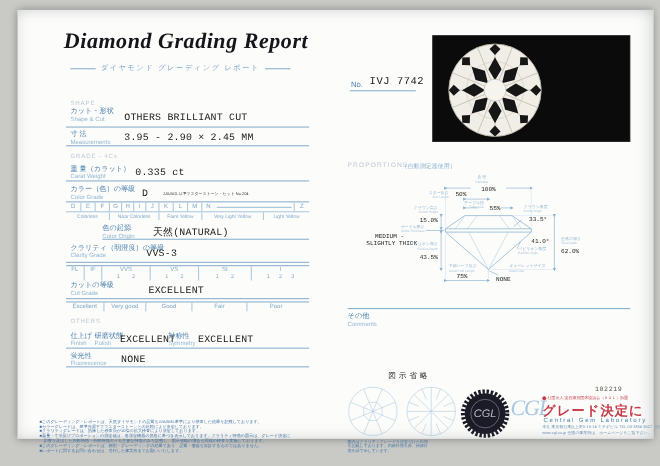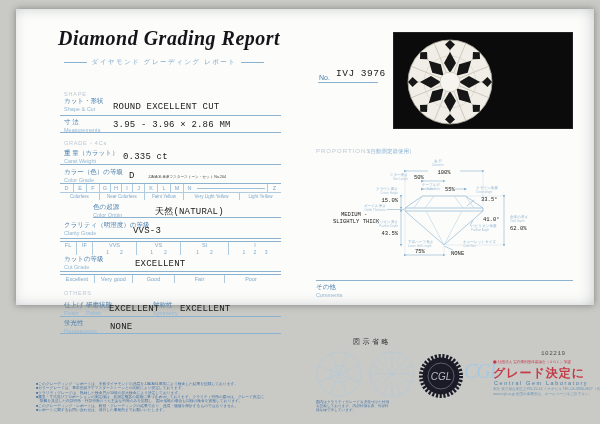--- a/index.html
+++ b/index.html
@@ -1,18 +1,18 @@
 <!DOCTYPE html>
 <html><head>
 <meta charset="utf-8">
 <style>
 *{margin:0;padding:0;box-sizing:border-box}
 html,body{width:600px;height:424px;overflow:hidden}
 body{background:#c9c9c6;font-family:"Liberation Sans",sans-serif;position:relative}
-.paper{position:absolute;left:16px;top:9px;width:578px;height:296px;background:#fcfcfa;box-shadow:0 0 7px rgba(40,40,40,.45)}
+.paper{position:absolute;left:16px;top:9px;width:578px;height:390px;background:#fcfcfa;box-shadow:0 0 7px rgba(40,40,40,.45)}
 .paper::after{content:'';position:absolute;inset:0;pointer-events:none;
  box-shadow:inset -10px 0 14px -8px rgba(110,120,130,.30),inset 0 10px 12px -8px rgba(120,130,140,.22),inset 8px -10px 14px -10px rgba(110,120,130,.25)}
 .abs{position:absolute}
 .title{position:absolute;left:42px;top:18px;font-family:"Liberation Serif",serif;font-style:italic;font-weight:bold;font-size:20px;color:#14141a;letter-spacing:.5px;white-space:nowrap}
 .subrow{position:absolute;left:48px;top:49px;width:200px;display:flex;align-items:center;gap:5px}
 .subrow .ln{flex:1;height:1px;background:#8ab2d2}
 .subtitle{font-size:6.5px;color:#79a6cb;letter-spacing:1.5px;white-space:nowrap}
 .sec{position:absolute;font-size:5.5px;color:#bcc7d3;letter-spacing:.8px;white-space:nowrap}
 .lbl{position:absolute;white-space:nowrap}
 .f-jp{font-size:6.5px;color:#4a80b0;white-space:nowrap}
@@ -71,28 +71,28 @@
       <span class="subtitle">ダイヤモンド グレーディング レポート</span>
       <span class="ln"></span>
     </div>
 
     <div class="sec" style="left:48px;top:82px">SHAPE</div>
 
     <div class="lbl" style="left:48px;top:88px">
       <div class="f-jp">カット・形状</div>
       <div class="f-en">Shape &amp; Cut</div>
     </div>
-    <div class="f-val" style="left:97px;top:93px">ROUND EXCELLENT CUT</div>
+    <div class="f-val" style="left:97px;top:93px">OTHERS BRILLIANT CUT</div>
     <div class="hline" style="left:44px;top:106px;width:221px"></div>
 
     <div class="lbl" style="left:48px;top:109px">
       <div class="f-jp">寸 法</div>
       <div class="f-en">Measurements</div>
     </div>
-    <div class="f-val" style="left:97px;top:111px">3.95 - 3.96 × 2.86 MM</div>
+    <div class="f-val" style="left:97px;top:111px">3.95 - 2.90 × 2.45 MM</div>
     <div class="hline" style="left:44px;top:123px;width:221px"></div>
 
     <div class="sec" style="left:48px;top:131px">GRADE - 4Cs</div>
 
     <div class="lbl" style="left:48px;top:140px">
       <div class="f-jp">重 量（カラット）</div>
       <div class="f-en">Carat Weight</div>
     </div>
     <div class="f-val" style="left:107px;top:143px">0.335 ct</div>
     <div class="hline" style="left:44px;top:155px;width:221px"></div>
@@ -126,21 +126,21 @@
         <span class="cs-g" style="width:39px">Faint Yellow</span>
         <span class="cs-g" style="width:56px">Very Light Yellow</span>
         <span class="cs-g" style="width:42px">Light Yellow</span>
       </div>
     </div>
 
     <div class="lbl" style="left:77px;top:194px">
       <div class="f-jp">色の起源</div>
       <div class="f-en">Color Origin</div>
     </div>
-    <div class="f-val" style="left:139px;top:196px">天然(NATURAL)</div>
+    <div class="f-val" style="left:123px;top:196px">天然(NATURAL)</div>
     <div class="hline" style="left:77px;top:208px;width:188px"></div>
 
     <div class="lbl" style="left:48px;top:212px">
       <div class="f-jp">クラリティ（明澄度）の等級</div>
       <div class="f-en">Clarity Grade</div>
     </div>
     <div class="f-val" style="left:117px;top:217px">VVS-3</div>
     <div class="hline" style="left:44px;top:229px;width:221px"></div>
 
     <div class="scale" style="left:44px;top:232px;width:221px">
@@ -221,21 +221,21 @@
       <div>■重量・寸法及びプロポーションの測定値は、各測定機器の規格に基づき表示しております。クラリティ特徴の図示は、グレード決定に</div>
       <div>　影響を及ぼした内部特徴・外部特徴のうち主要な特徴のみを記載し、図示省略の場合も同様の検査を実施しております。</div>
       <div>■このグレーディング・レポートは、鑑別・グレーディングの結果であり、品質・価値を保証するものではありません。</div>
       <div>■レポートに関するお問い合わせは、発行した事業所までお願いいたします。</div>
     </div>
   </div>
 
   <div>
 
     <div class="no-label">No.</div>
-    <div class="no-value">IVJ 3976</div>
+    <div class="no-value">IVJ 7742</div>
     <div class="hline" style="left:302px;top:73px;width:60px"></div>
 
     <svg class="abs" style="left:377px;top:23px" width="180" height="97" viewBox="0 0 180 97">
       <rect x="0" y="0" width="180" height="97" fill="#0b0b0b"></rect>
       <rect x="0" y="0" width="180" height="97" fill="none" stroke="#2a2a2a" stroke-width="1.5"></rect>
       <circle cx="57" cy="50" r="42" fill="#f1eee7" stroke="#b5afa2" stroke-width="0.8"></circle>
       <g stroke="#aaa396" stroke-width="0.5">
         <line x1="57" y1="9" x2="57" y2="91"></line>
           <line x1="16" y1="50" x2="98" y2="50"></line>
         <line x1="28" y1="21" x2="86" y2="79"></line>

